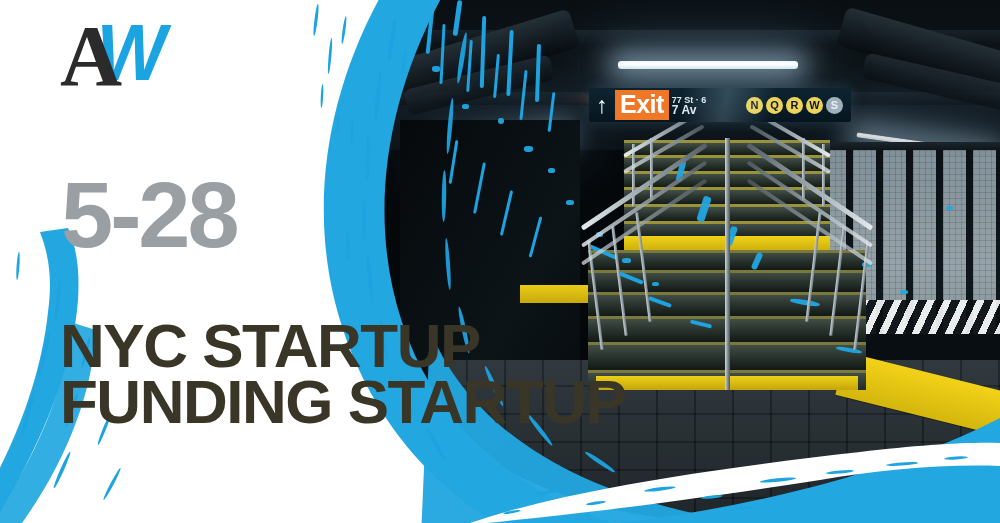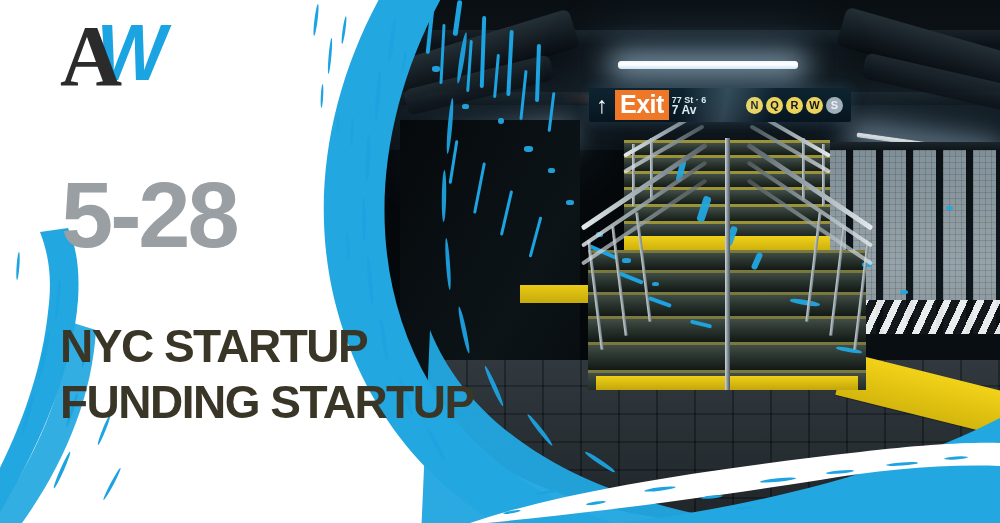--- a/index.html
+++ b/index.html
@@ -240,21 +240,21 @@
     color:#9a9fa3;
     letter-spacing:-3px;
     transform:scaleX(1.02);
     transform-origin:left center;
   }
 
   .headline {
     position:absolute; left:60px; top:318px;
     font-family:"Liberation Sans", sans-serif;
     font-weight:bold;
-    font-size:46px;
+    font-size:62px;
     line-height:56px;
     letter-spacing:-1.5px;
     color:#3a3627;
   }
   .headline .l1 { display:block; color:#3a3627; }
   .headline .l2 { display:block; color:#1da6e4; }
   .headline .l3 { display:block; color:#3a3627; }
 
   
   .exit-sign {

